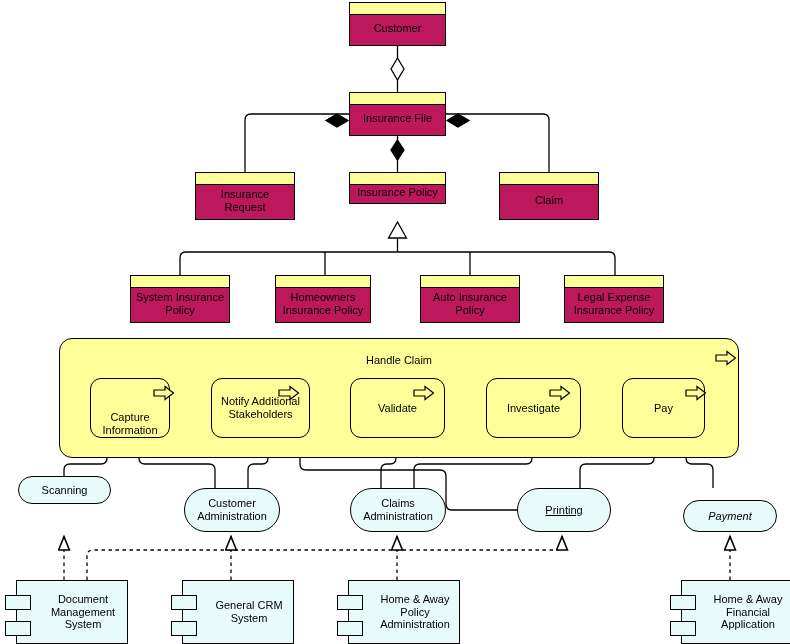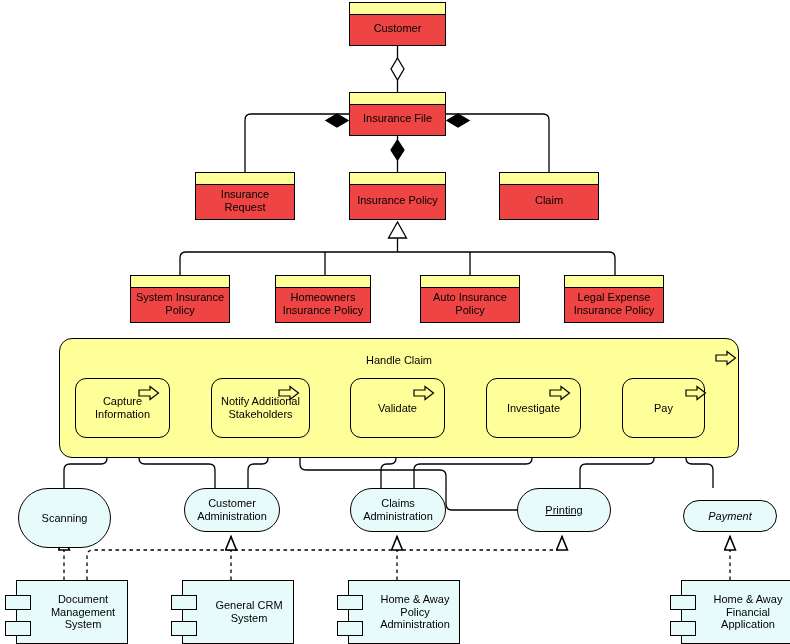--- a/index.html
+++ b/index.html
@@ -1,20 +1,20 @@
 <!DOCTYPE html>
 <html><head>
 <meta charset="utf-8">
 <style>
   html,body{margin:0;padding:0;background:#ffffff;}
   body{width:790px;height:644px;font-family:"Liberation Sans","DejaVu Sans",sans-serif;overflow:hidden;position:relative;}
   #canvas{position:absolute;left:0;top:0;width:790px;height:644px;}
   .node{position:absolute;box-sizing:border-box;display:flex;align-items:center;justify-content:center;text-align:center;line-height:1.18;color:#000;}
   
-  .objbox{border:1.3px solid #000;background:#ef4444;font-size:11px;}
+  .objbox{border:1.3px solid #000;background:#be185d;font-size:11px;}
   .objbox .hdr{position:absolute;left:0;top:0;right:0;height:11px;border-bottom:1.3px solid #000;background:#ffff99;}
   .objbox .lbl{padding:10px 3px 1px 3px;width:100%;}
   
   .band{border:1.3px solid #000;background:#ffff99;border-radius:13px;}
   .band .bandlbl{position:absolute;left:0;right:0;top:15px;text-align:center;font-size:11px;}
   
   .proc{border:1.3px solid #000;background:#ffff99;border-radius:11px;font-size:11px;}
   .proc .lbl{width:100%;padding:0 4px;}
   
   .svc{border:1.3px solid #000;background:#e8fbfb;border-radius:999px;font-size:11px;}
@@ -108,21 +108,21 @@
     <div class="lbl">Customer</div>
   </div>
   <div class="node objbox" style="left:349px;top:92px;width:97px;height:44px;">
     <div class="hdr"></div>
     <div class="lbl">Insurance File</div>
   </div>
   <div class="node objbox" style="left:195px;top:172px;width:100px;height:48px;">
     <div class="hdr"></div>
     <div class="lbl">Insurance Request</div>
   </div>
-  <div class="node objbox" style="left:349px;top:172px;width:97px;height:48px;">
+  <div class="node objbox" style="left:349px;top:172px;width:97px;height:32px;">
     <div class="hdr"></div>
     <div class="lbl">Insurance Policy</div>
   </div>
   <div class="node objbox" style="left:499px;top:172px;width:100px;height:48px;">
     <div class="hdr"></div>
     <div class="lbl">Claim</div>
   </div>
   <div class="node objbox" style="left:130px;top:275px;width:100px;height:48px;">
     <div class="hdr"></div>
     <div class="lbl">System Insurance Policy</div>
@@ -140,21 +140,21 @@
     <div class="lbl">Legal Expense Insurance Policy</div>
   </div>
 
   <div class="node band" style="left:59px;top:338px;width:680px;height:120px;display:block;">
     <div class="bandlbl">Handle Claim</div>
     <svg class="arrowicon" style="left:655px;top:11px;width:22px;height:16px;" viewBox="0 0 22 16">
       <path d="M1,5 L12,5 L12,1.5 L20.5,8 L12,14.5 L12,11 L1,11 Z" fill="#ffff99" stroke="#000" stroke-width="1.2"></path>
     </svg>
   </div>
 
-  <div class="node proc" style="left:75px;top:378px;width:95px;height:60px;">
+  <div class="node proc" style="left:90px;top:378px;width:80px;height:60px;align-items:flex-end;">
     <div class="lbl">Capture Information</div>
     <svg class="arrowicon" style="left:62px;top:6px;width:22px;height:16px;" viewBox="0 0 22 16">
       <path d="M1,5 L12,5 L12,1.5 L20.5,8 L12,14.5 L12,11 L1,11 Z" fill="#ffff99" stroke="#000" stroke-width="1.2"></path>
     </svg>
   </div>
   <div class="node proc" style="left:350px;top:378px;width:95px;height:60px;">
     <div class="lbl">Validate</div>
     <svg class="arrowicon" style="left:62px;top:6px;width:22px;height:16px;" viewBox="0 0 22 16">
       <path d="M1,5 L12,5 L12,1.5 L20.5,8 L12,14.5 L12,11 L1,11 Z" fill="#ffff99" stroke="#000" stroke-width="1.2"></path>
     </svg>
@@ -171,21 +171,21 @@
       <path d="M1,5 L12,5 L12,1.5 L20.5,8 L12,14.5 L12,11 L1,11 Z" fill="#ffff99" stroke="#000" stroke-width="1.2"></path>
     </svg>
   </div>
   <div class="node proc" style="left:622px;top:378px;width:83px;height:60px;">
     <div class="lbl">Pay</div>
     <svg class="arrowicon" style="left:62px;top:6px;width:22px;height:16px;" viewBox="0 0 22 16">
       <path d="M1,5 L12,5 L12,1.5 L20.5,8 L12,14.5 L12,11 L1,11 Z" fill="#ffff99" stroke="#000" stroke-width="1.2"></path>
     </svg>
   </div>
 
-  <div class="node svc" style="left:18px;top:488px;width:93px;height:60px;">
+  <div class="node svc" style="left:18px;top:476px;width:93px;height:28px;">
     <div class="lbl">Scanning</div>
   </div>
   <div class="node svc" style="left:184px;top:488px;width:96px;height:44px;">
     <div class="lbl">Customer Administration</div>
   </div>
   <div class="node svc" style="left:350px;top:488px;width:96px;height:44px;">
     <div class="lbl">Claims Administration</div>
   </div>
   <div class="node svc" style="left:517px;top:488px;width:94px;height:44px;text-decoration:underline;">
     <div class="lbl">Printing</div>

